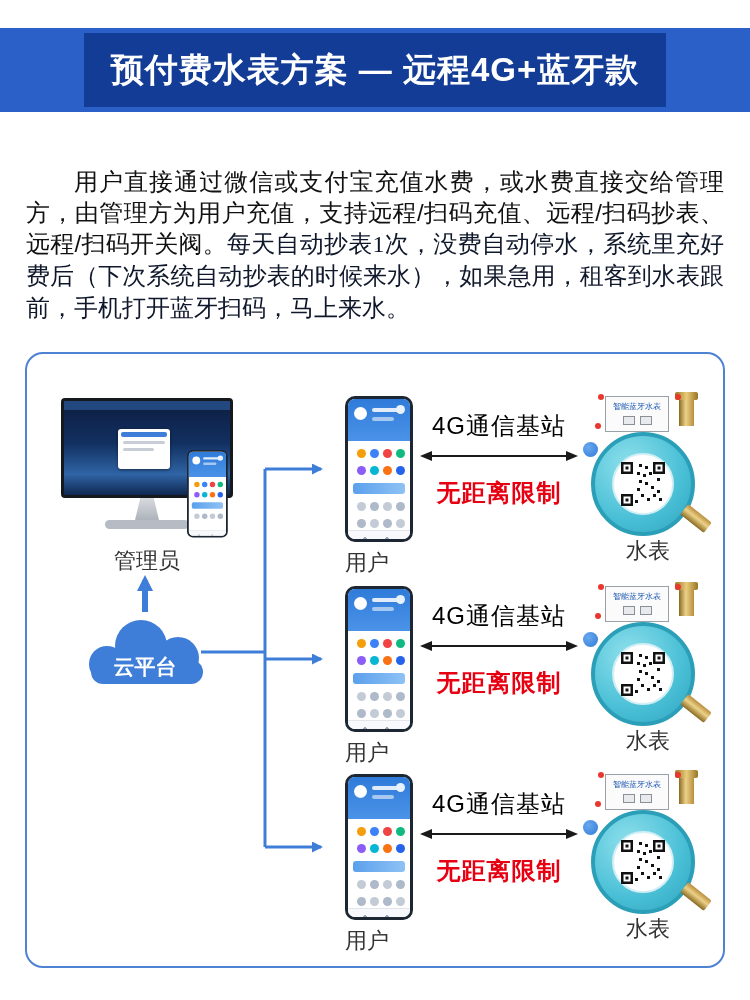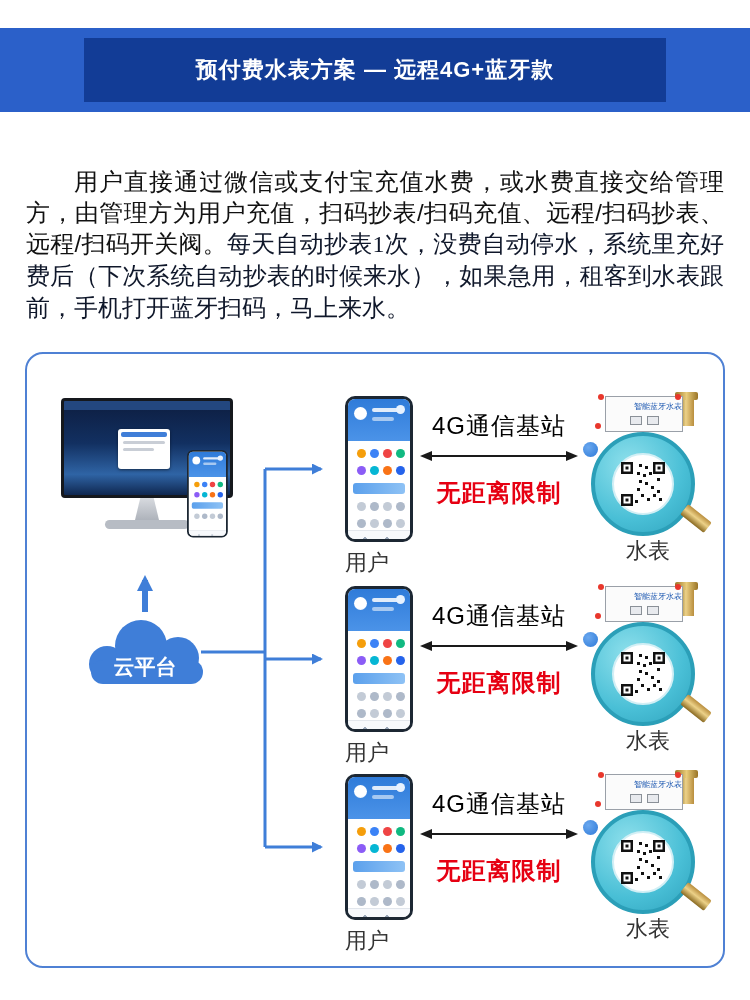--- a/index.html
+++ b/index.html
@@ -11,22 +11,22 @@
     overflow: hidden;
   }
 
   
   .banner {
     position: absolute; left: 0; top: 28px; width: 750px; height: 84px;
     background: #2b60c9;
     display: flex; align-items: center; justify-content: center;
   }
   .banner-inner {
-    width: 582px; height: 64px; background: #123c96;
-    color: #ffffff; font-size: 22px; font-weight: bold; letter-spacing: 1px;
+    width: 582px; height: 74px; background: #123c96;
+    color: #ffffff; font-size: 33px; font-weight: bold; letter-spacing: 1px;
     display: flex; align-items: center; justify-content: center;
     white-space: nowrap;
   }
 
   
   .intro {
     position: absolute; left: 26px; top: 166px; width: 698px;
     font-size: 24px; line-height: 31px; color: #111111;
     text-indent: 2em; text-align: justify;
   }
@@ -116,22 +116,22 @@
     position: absolute; left: 8px; top: 36px; width: 104px; height: 104px; border-radius: 50%;
     background: radial-gradient(circle at 35% 30%, #8fe0ec, #49bfd6 60%, #2fa3bd);
     border: 4px solid #2b9fb8;
   }
   .mt-face {
     position: absolute; left: 17px; top: 17px; width: 62px; height: 62px; border-radius: 50%;
     background: #ffffff; border: 2px solid #d2eff5;
     display: flex; align-items: center; justify-content: center;
   }
   .mt-plate {
-    position: absolute; left: 22px; top: 0; width: 78px; height: 36px;
-    background: #fbfbfb; border: 1px solid #9aa0a8; z-index: 2; text-align: right;
+    position: absolute; left: 22px; top: 0; width: 64px; height: 36px;
+    background: #fbfbfb; border: 1px solid #9aa0a8; z-index: 2; text-align: center;
   }
   .mt-brand { font-size: 8px; color: #1a56b0; margin-top: 4px; white-space: nowrap; }
   .mt-icons { margin-top: 4px; display: flex; justify-content: center; gap: 5px; }
   .mt-icons span { display: inline-block; width: 12px; height: 9px; border: 1px solid #8a9097; background: #e8eaee; }
   .mt-pipe-top {
     position: absolute; left: 96px; top: 2px; width: 15px; height: 28px; z-index: 1;
     background: linear-gradient(90deg, #8a6a22, #ecd188 45%, #b98e3e);
   }
   .mt-pipe-top::before {
     content: ""; position: absolute; left: -4px; top: -6px; width: 23px; height: 8px;
@@ -151,21 +151,21 @@
   .mt-screw.s2 { left: 92px; top: -2px; }
   .mt-screw.s3 { left: 12px; top: 27px; }
 </style>
 </head>
 <body>
 
 <header class="banner">
   <div class="banner-inner">预付费水表方案 — 远程4G+蓝牙款</div>
 </header>
 
-<p class="intro"><span class="t-black">用户直接通过微信或支付宝充值水费，或水费直接交给管理方，由管理方为用户充值，扫码抄表/扫码充值、远程/扫码抄表、远程/扫码开关阀。</span><span class="t-red">每天自动抄表1次，没费自动停水，系统里充好费后（下次系统自动抄表的时候来水），如果急用，租客到水表跟前，手机打开蓝牙扫码，马上来水。</span></p>
+<p class="intro"><span class="t-black">用户直接通过微信或支付宝充值水费，或水费直接交给管理方，由管理方为用户充值，支持远程/扫码充值、远程/扫码抄表、远程/扫码开关阀。</span><span class="t-red">每天自动抄表1次，没费自动停水，系统里充好费后（下次系统自动抄表的时候来水），如果急用，租客到水表跟前，手机打开蓝牙扫码，马上来水。</span></p>
 
 <div class="panel">
 
   <svg class="connectors" width="700" height="616" viewBox="0 0 700 616">
     <defs>
       <marker id="arrB" markerWidth="11" markerHeight="11" refX="9" refY="5.5" orient="auto" markerUnits="userSpaceOnUse">
         <path d="M0,0 L11,5.5 L0,11 Z" fill="#3f7ed8"></path>
       </marker>
       <marker id="arrBig" markerWidth="16" markerHeight="16" refX="11" refY="8" orient="auto" markerUnits="userSpaceOnUse">
         <path d="M0,0 L16,8 L0,16 Z" fill="#3f7ed8"></path>
@@ -199,20 +199,21 @@
           <span class="ph-badge"></span>
         </div>
         <div class="ph-dots r1"></div>
         <div class="ph-dots r2"></div>
         <div class="ph-banner"></div>
         <div class="ph-dots r3"></div>
         <div class="ph-nav"></div>
       </div>
     </div>
   </div>
+  <div class="lbl" style="left:34px; top:192px; width:172px;">管理员</div>
 
   <svg class="cloud-svg" width="134" height="84" viewBox="0 0 134 84">
     <circle cx="24" cy="56" r="18" fill="#3f7ed8"></circle>
     <circle cx="58" cy="38" r="26" fill="#3f7ed8"></circle>
     <circle cx="95" cy="50" r="21" fill="#3f7ed8"></circle>
     <rect x="8" y="52" width="112" height="24" rx="12" fill="#3f7ed8"></rect>
     <text x="62" y="66" text-anchor="middle" font-size="21" font-weight="bold" fill="#ffffff">云平台</text>
   </svg>
 
   <div class="row" style="top:42px;">

